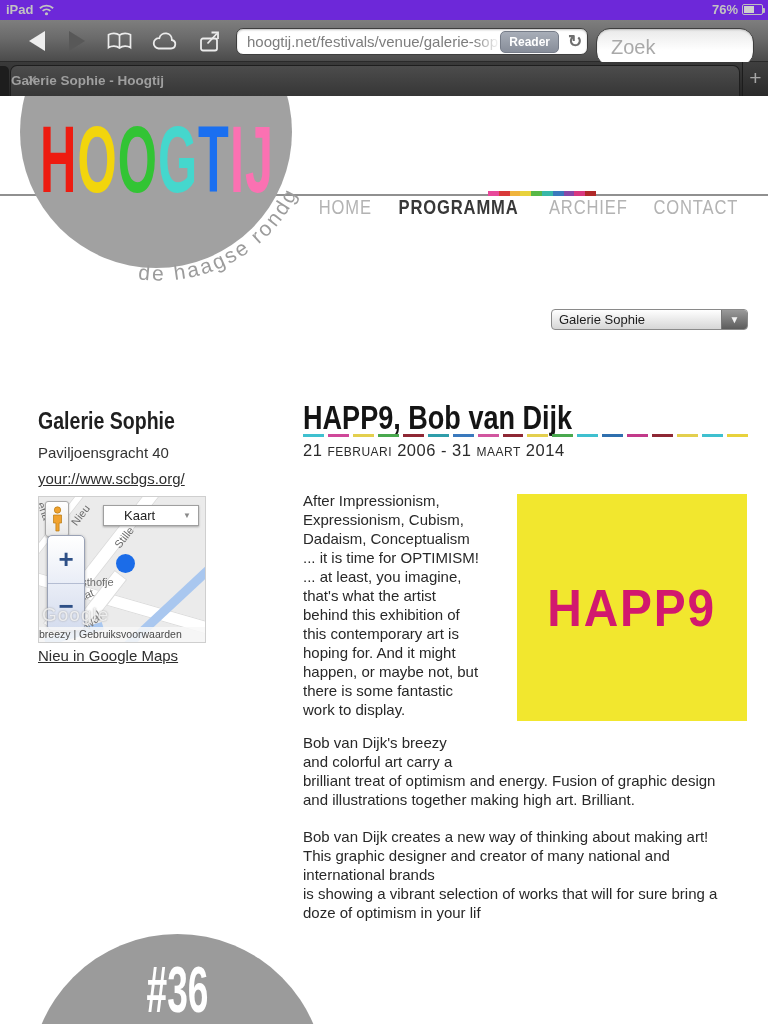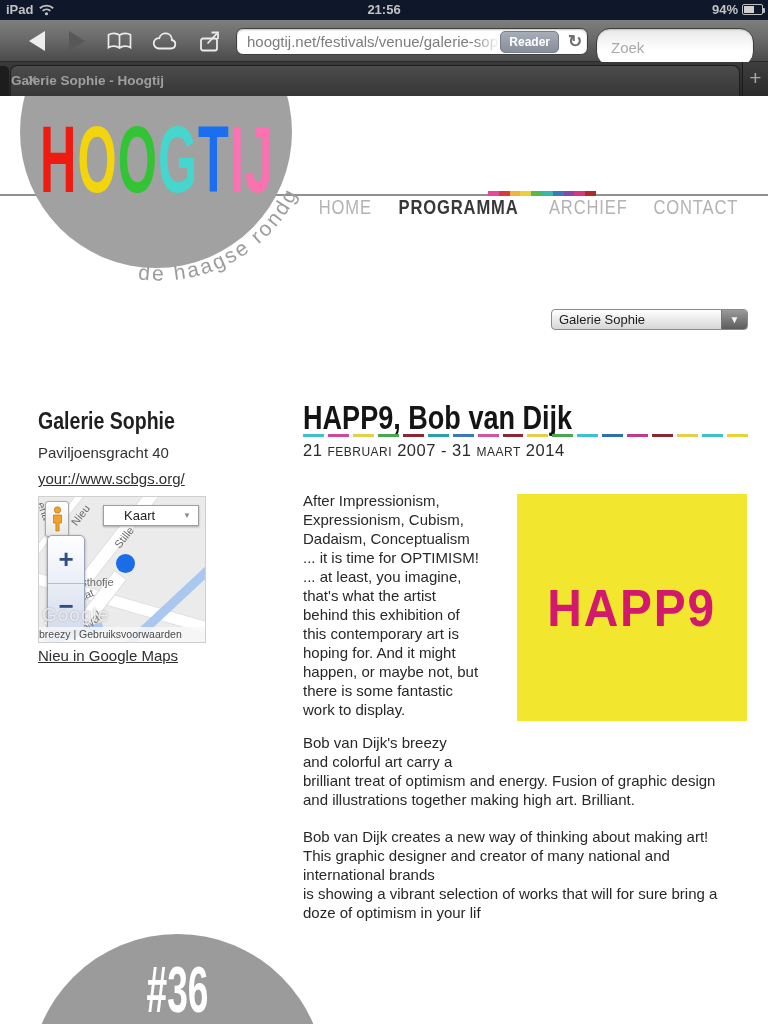--- a/index.html
+++ b/index.html
@@ -1,21 +1,21 @@
 <!DOCTYPE html>
 <html><head>
 <meta charset="utf-8">
 <style>
   * { margin:0; padding:0; box-sizing:border-box; }
   html,body { background:#333; }
   body { font-family:"Liberation Sans", sans-serif; }
   .screen { position:relative; width:768px; height:1024px; margin:0 auto; overflow:hidden; background:#fff; }
 
   
-  .status-bar { position:absolute; top:0; left:0; width:768px; height:20px; background:#0f172a; color:#c2c2c2; font-size:13px; font-weight:bold; }
+  .status-bar { position:absolute; top:0; left:0; width:768px; height:20px; background:#6d28d9; color:#c2c2c2; font-size:13px; font-weight:bold; }
   .sb-left { position:absolute; left:6px; top:2px; display:flex; align-items:center; gap:5px; }
   .sb-time { position:absolute; left:0; right:0; top:2px; text-align:center; }
   .sb-right { position:absolute; right:5px; top:2px; display:flex; align-items:center; gap:4px; }
   .battery { position:relative; width:21px; height:11px; border:1px solid #bdbdbd; border-radius:2px; }
   .battery .fill { position:absolute; left:1px; top:1px; bottom:1px; width:55%; background:#cfcfcf; }
   .battery .nub { position:absolute; right:-3px; top:3px; width:2px; height:5px; background:#bdbdbd; border-radius:0 1px 1px 0; }
 
   
   .toolbar { position:absolute; top:20px; left:0; width:768px; height:42px;
              background:linear-gradient(#7e7e7e,#6a6a6a 45%,#4b4b4b); border-bottom:1px solid #2a2a2a; }
@@ -24,21 +24,21 @@
   .tri-fwd  { width:0; height:0; border-top:10px solid transparent; border-bottom:10px solid transparent; border-left:16px solid #585858; }
   .url-field { position:absolute; left:236px; top:8px; width:352px; height:27px; background:#fff; border-radius:7px;
                border:1px solid #3e3e3e; box-shadow:inset 0 1px 2px rgba(0,0,0,.25); display:flex; align-items:center; }
   .url-text { position:relative; flex:1; overflow:hidden; white-space:nowrap; padding-left:10px; font-size:15px; color:#7d7d7d; }
   .url-fade { position:absolute; right:0; top:0; bottom:0; width:26px; background:linear-gradient(to right, rgba(255,255,255,0), #fff); }
   .reader-btn { flex:none; margin-right:4px; padding:3px 8px; font-size:12px; font-weight:bold; color:#fff;
                 background:linear-gradient(#a8aeb8,#878d99); border:1px solid #767c88; border-radius:5px; }
   .reload { flex:none; width:24px; text-align:center; font-size:17px; font-weight:bold; color:#6f6f6f; }
   .search-field { position:absolute; left:596px; top:8px; width:158px; height:38px; border-radius:14px;
                   border:1px solid #3e3e3e; background:linear-gradient(#e9e9e9,#ffffff 60%); box-shadow:inset 0 1px 2px rgba(0,0,0,.2);
-                  font-size:15px; color:#444; padding:16px 14px; outline:none; }
+                  font-size:20px; color:#444; padding:16px 14px; outline:none; }
   .search-field::placeholder { color:#a9a9a9; }
 
   
   .tab-bar { position:absolute; top:62px; left:0; width:768px; height:34px; background:linear-gradient(#3a3a3a,#262626); }
   .tab-ghost { position:absolute; left:0; top:4px; width:9px; height:30px; background:#1d1d1d; border-radius:0 5px 0 0; }
   .tab { position:absolute; left:10px; top:3px; width:730px; height:31px; background:linear-gradient(#4c4c4c,#363636);
          border:1px solid #1e1e1e; border-bottom:none; border-radius:7px 7px 0 0; }
   .tab-close { position:absolute; left:12px; top:6px; font-size:14px; color:#8f8f8f; width:18px; text-align:center; }
   .tab-title { position:absolute; left:0; right:0; top:7px; text-align:left; font-size:13.5px; font-weight:bold; color:#9f9f9f; }
   .new-tab { position:absolute; right:0; top:0; width:26px; height:34px; background:linear-gradient(#3f3f3f,#2a2a2a);
@@ -120,23 +120,22 @@
 
   <div class="status-bar">
     <div class="sb-left">
       <span>iPad</span>
       <svg width="17" height="13" viewBox="0 0 18 13">
         <path d="M2 5.2 a10 10 0 0 1 14 0" fill="none" stroke="#c2c2c2" stroke-width="2"></path>
         <path d="M4.9 8 a6 6 0 0 1 8.2 0" fill="none" stroke="#c2c2c2" stroke-width="2"></path>
         <circle cx="9" cy="11" r="1.7" fill="#c2c2c2"></circle>
       </svg>
     </div>
-    <div class="sb-time">21:56</div>
     <div class="sb-right">
-      <span>94%</span>
+      <span>76%</span>
       <span class="battery">
           <span class="fill"></span>
           <span class="nub"></span>
         </span>
     </div>
   </div>
 
   <div class="toolbar">
     <div class="tb-btn" style="left:22px;width:30px;">
         <span class="tri-back"></span>
@@ -278,21 +277,21 @@
         <span class="seg" style="background: rgb(227, 207, 78);"></span>
         <span class="seg" style="background: rgb(73, 168, 78);"></span>
         <span class="seg" style="background: rgb(63, 192, 207);"></span>
         <span class="seg" style="background: rgb(47, 111, 174);"></span>
         <span class="seg" style="background: rgb(194, 58, 138);"></span>
         <span class="seg" style="background: rgb(142, 39, 52);"></span>
         <span class="seg" style="background: rgb(227, 207, 78);"></span>
         <span class="seg" style="background: rgb(63, 192, 207);"></span>
         <span class="seg" style="background: rgb(232, 210, 60);"></span>
       </div>
-    <div class="article-date">21 februari 2007 - 31 maart 2014</div>
+    <div class="article-date">21 februari 2006 - 31 maart 2014</div>
 
     <div class="para p1">After Impressionism,
 Expressionism, Cubism,
 Dadaism, Conceptualism
 ... it is time for OPTIMISM!
 ... at least, you imagine,
 that's what the artist
 behind this exhibition of
 this contemporary art is
 hoping for.  And it might

